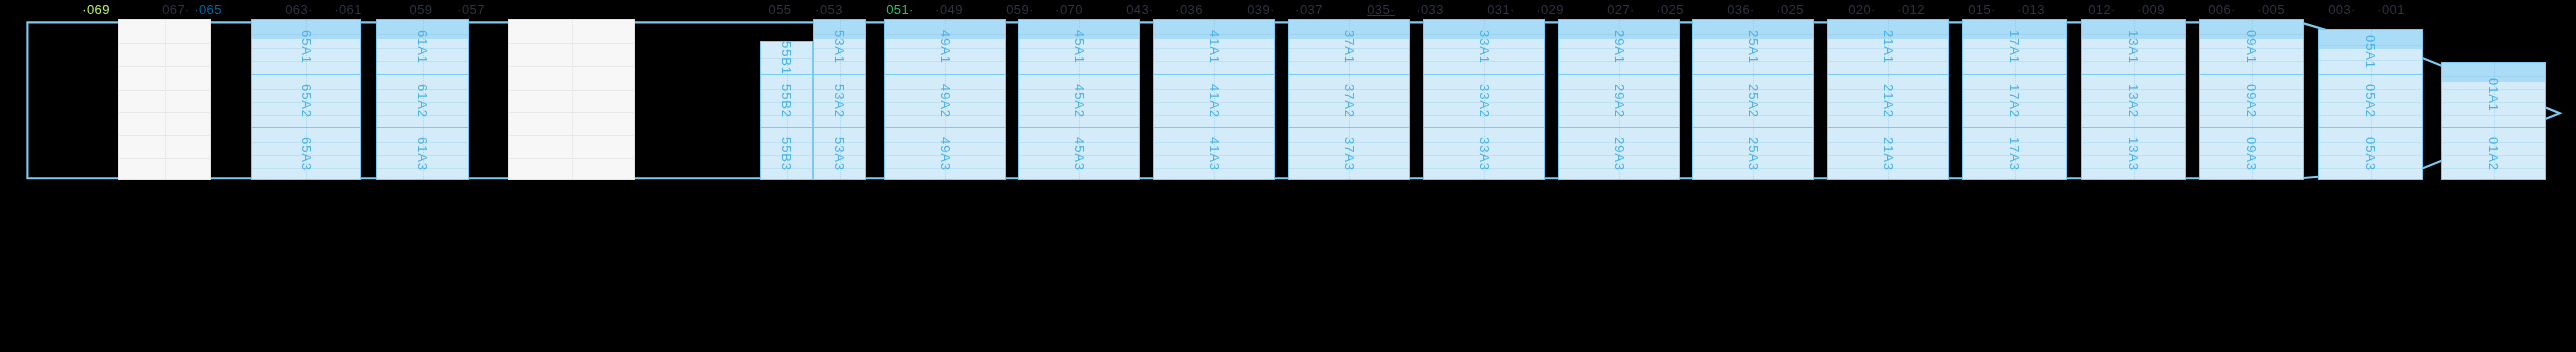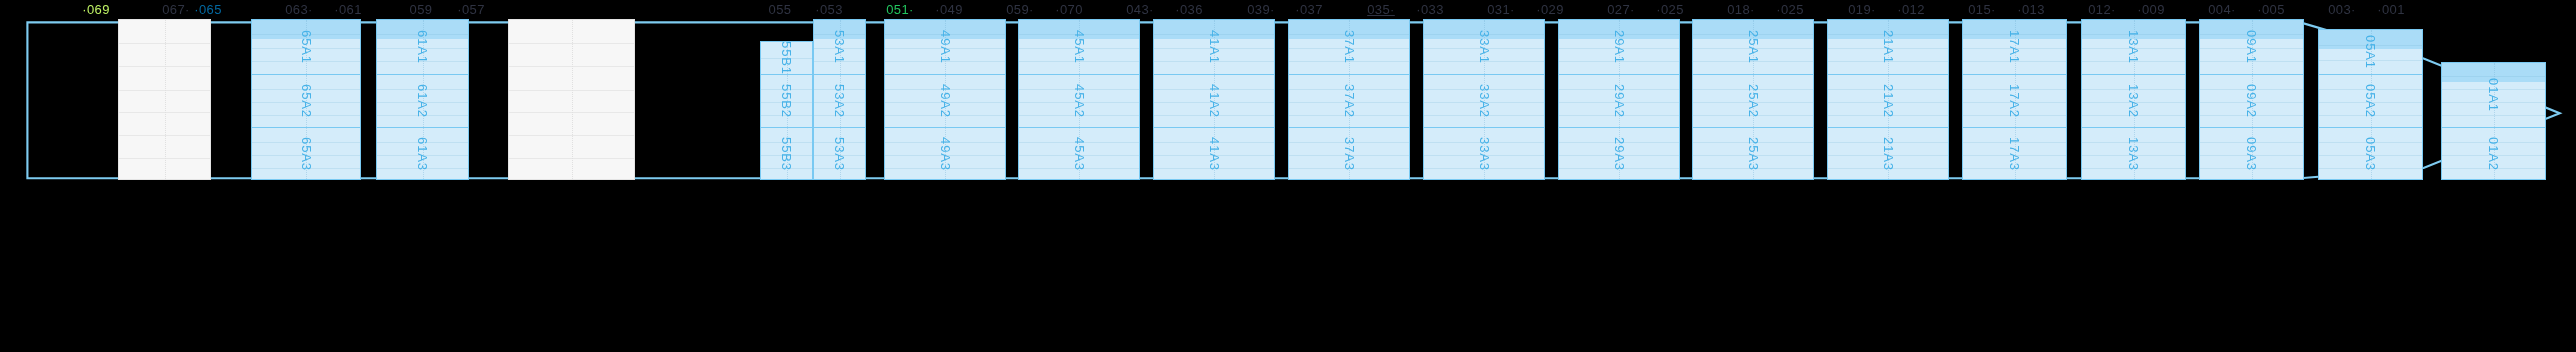--- a/index.html
+++ b/index.html
@@ -58,29 +58,29 @@
       <div class="tick" style="left: 1140px; color: rgb(47, 51, 66);">043·</div>
       <div class="tick" style="left: 1189px; color: rgb(47, 51, 66);">·036</div>
       <div class="tick" style="left: 1261px; color: rgb(47, 51, 66);">039·</div>
       <div class="tick" style="left: 1309px; color: rgb(47, 51, 66);">·037</div>
       <div class="tick" style="left: 1381px; color: rgb(47, 51, 66); text-decoration: underline;">035·</div>
       <div class="tick" style="left: 1430px; color: rgb(47, 51, 66);">·033</div>
       <div class="tick" style="left: 1501px; color: rgb(47, 51, 66);">031·</div>
       <div class="tick" style="left: 1550px; color: rgb(47, 51, 66);">·029</div>
       <div class="tick" style="left: 1621px; color: rgb(47, 51, 66);">027·</div>
       <div class="tick" style="left: 1670px; color: rgb(47, 51, 66);">·025</div>
-      <div class="tick" style="left: 1741px; color: rgb(47, 51, 66);">018·</div>
+      <div class="tick" style="left: 1741px; color: rgb(47, 51, 66);">036·</div>
       <div class="tick" style="left: 1790px; color: rgb(47, 51, 66);">·025</div>
-      <div class="tick" style="left: 1862px; color: rgb(47, 51, 66);">019·</div>
+      <div class="tick" style="left: 1862px; color: rgb(47, 51, 66);">020·</div>
       <div class="tick" style="left: 1911px; color: rgb(47, 51, 66);">·012</div>
       <div class="tick" style="left: 1982px; color: rgb(47, 51, 66);">015·</div>
       <div class="tick" style="left: 2031px; color: rgb(47, 51, 66);">·013</div>
       <div class="tick" style="left: 2102px; color: rgb(47, 51, 66);">012·</div>
       <div class="tick" style="left: 2151px; color: rgb(47, 51, 66);">·009</div>
-      <div class="tick" style="left: 2222px; color: rgb(47, 51, 66);">004·</div>
+      <div class="tick" style="left: 2222px; color: rgb(47, 51, 66);">006·</div>
       <div class="tick" style="left: 2271px; color: rgb(47, 51, 66);">·005</div>
       <div class="tick" style="left: 2342px; color: rgb(47, 51, 66);">003·</div>
       <div class="tick" style="left: 2391px; color: rgb(47, 51, 66);">·001</div>
     </div>
 
   <div id="hull">
     <svg width="2576" height="161" viewBox="0 0 3000 188">
       <path id="hullpath" fill="none" stroke="#7ecbf0" stroke-width="2.5" stroke-linejoin="miter" d="M 28 4 L 2682 4 L 2826 46 L 2985 110 L 2826 174 L 2682 186 L 28 186 Z"></path>
     </svg>
   </div>

